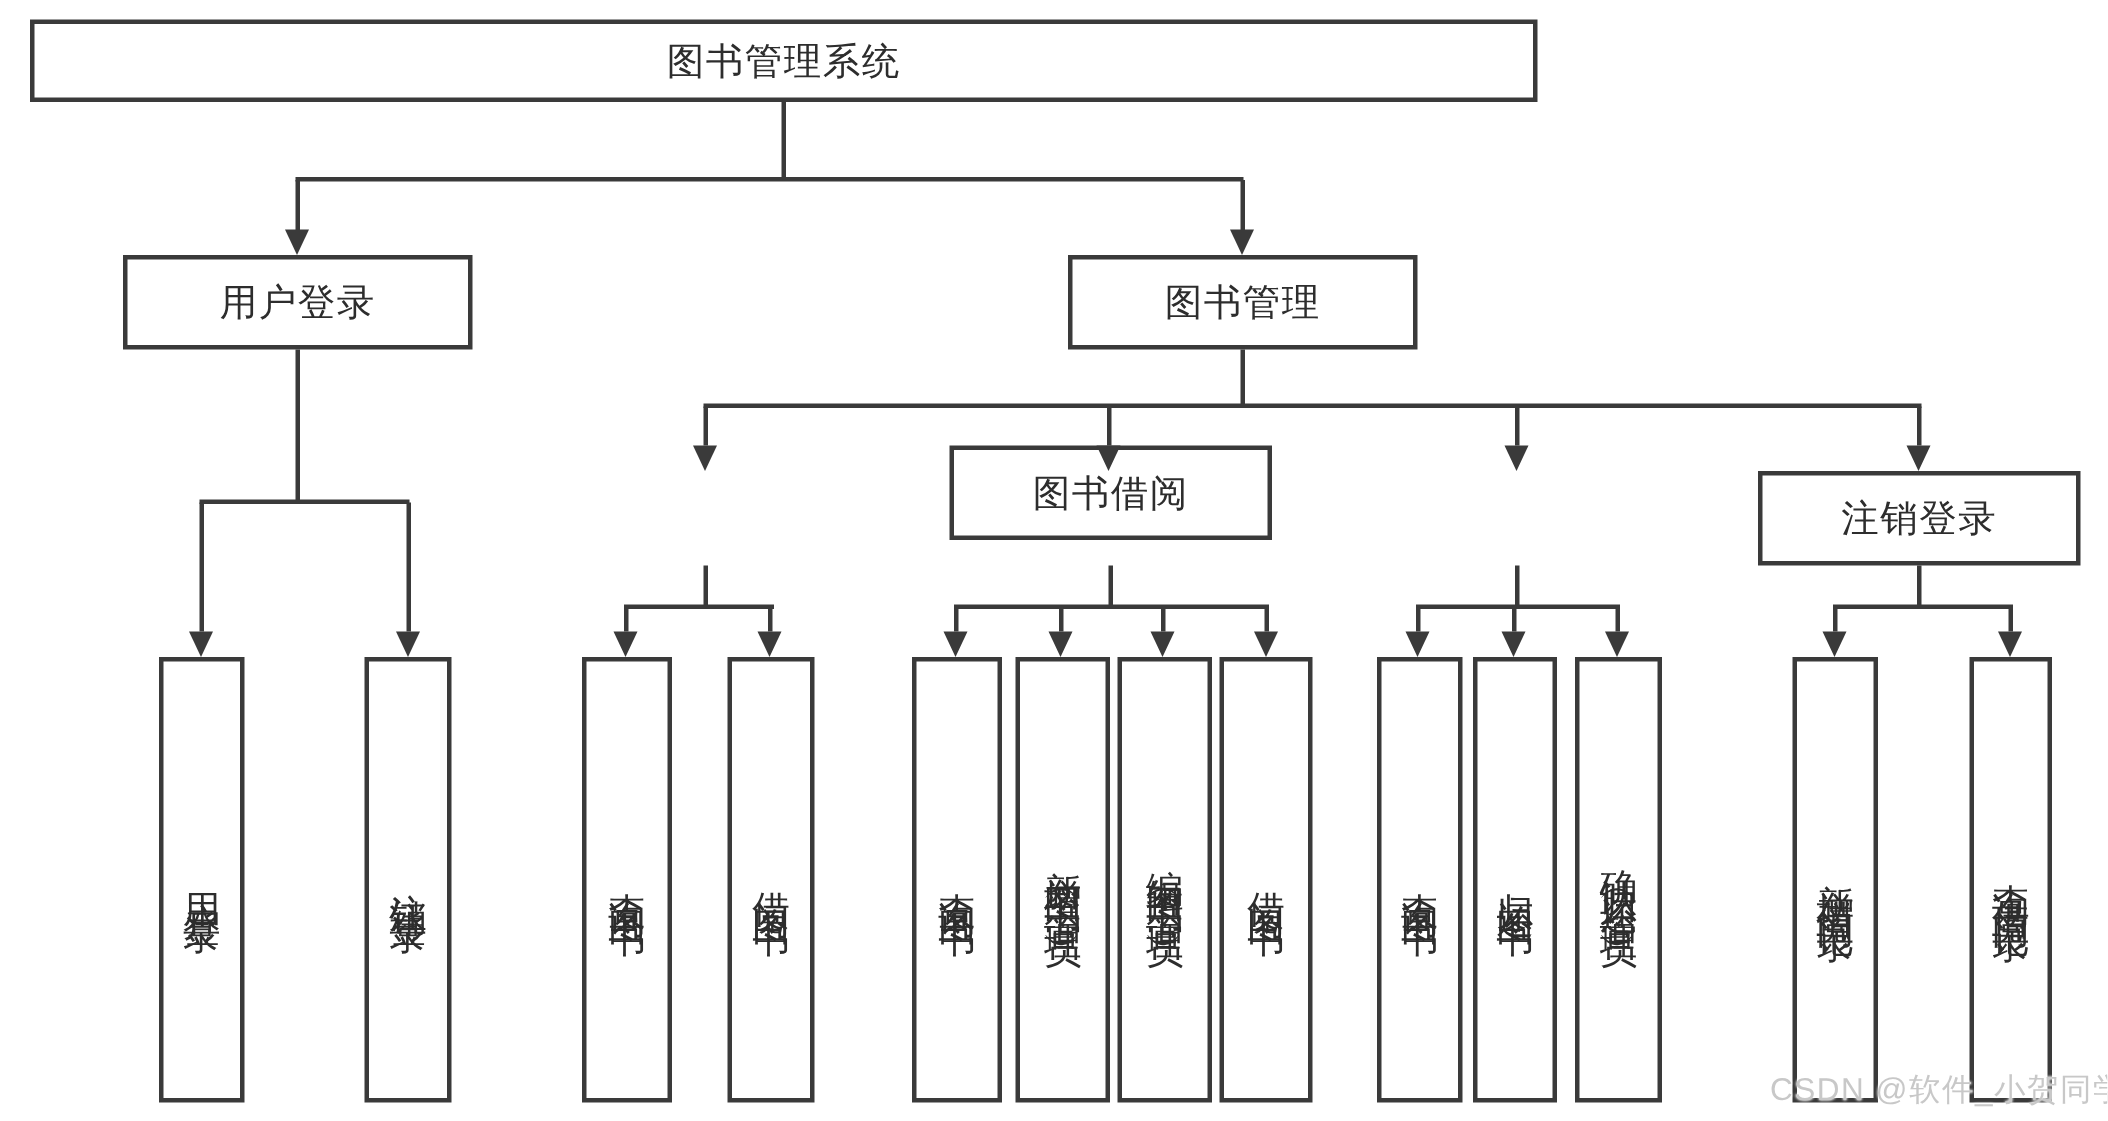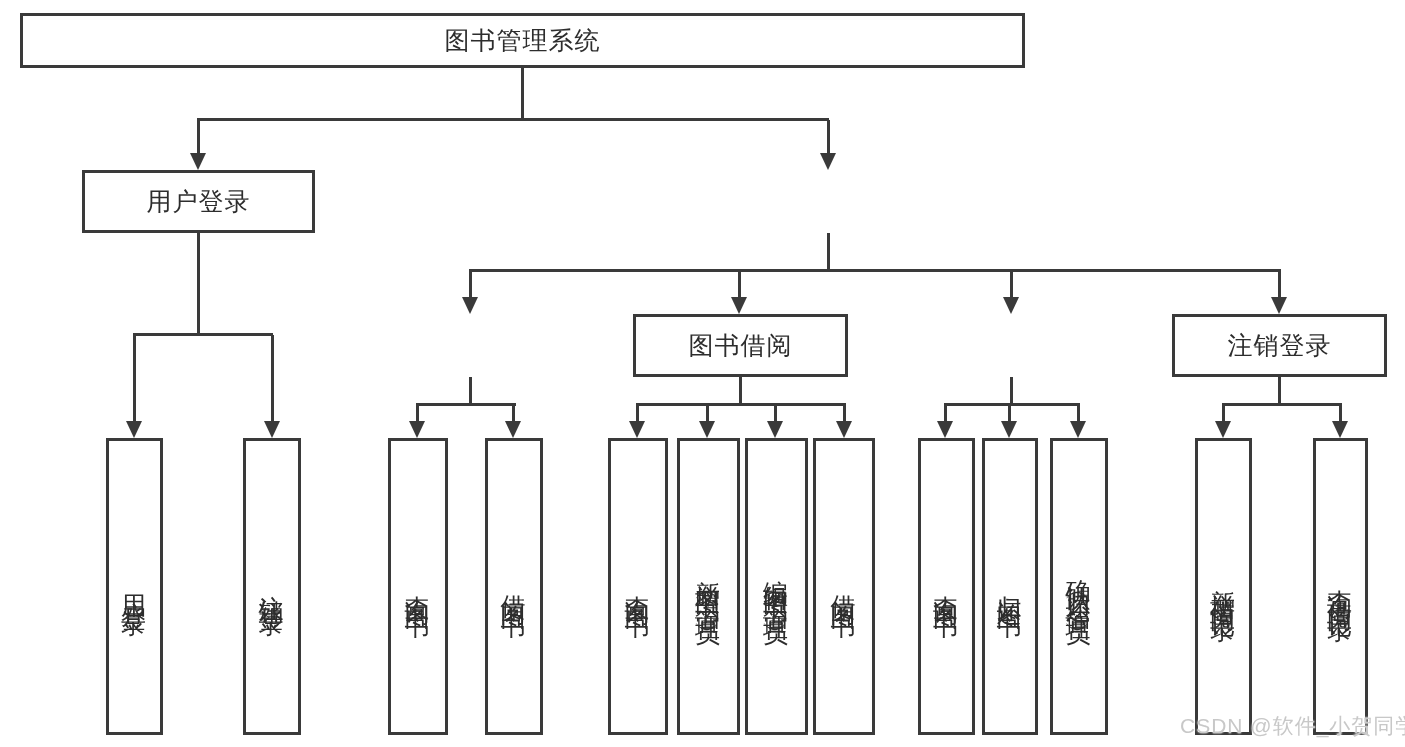--- a/index.html
+++ b/index.html
@@ -41,22 +41,23 @@
   }
 </style>
 </head>
 <body>
 
 <div class="canvas">
 
   <div class="node h" style="left:20px;top:13px;width:1005px;height:55px;">图书管理系统</div>
 
   <div class="node h" style="left:82px;top:170px;width:233px;height:63px;">用户登录</div>
+  <div class="node h" style="left:712px;top:170px;width:233px;height:63px;">图书管理</div>
 
-  <div class="node h" style="left:633px;top:314px;width:215px;height:63px;">图书借阅</div>
+  <div class="node h" style="left:633px;top:297px;width:215px;height:63px;">图书借阅</div>
   <div class="node h" style="left:1172px;top:314px;width:215px;height:63px;">注销登录</div>
 
   <div class="node v" style="left:106px;width:57px;">用户登录</div>
   <div class="node v" style="left:243px;width:58px;">注销登录</div>
 
   <div class="node v" style="left:388px;width:60px;">查询图书</div>
   <div class="node v" style="left:485px;width:58px;">借阅图书</div>
 
   <div class="node v" style="left:608px;width:60px;">查询图书</div>
   <div class="node v" style="left:677px;width:63px;">新增图书（管理员）</div>

